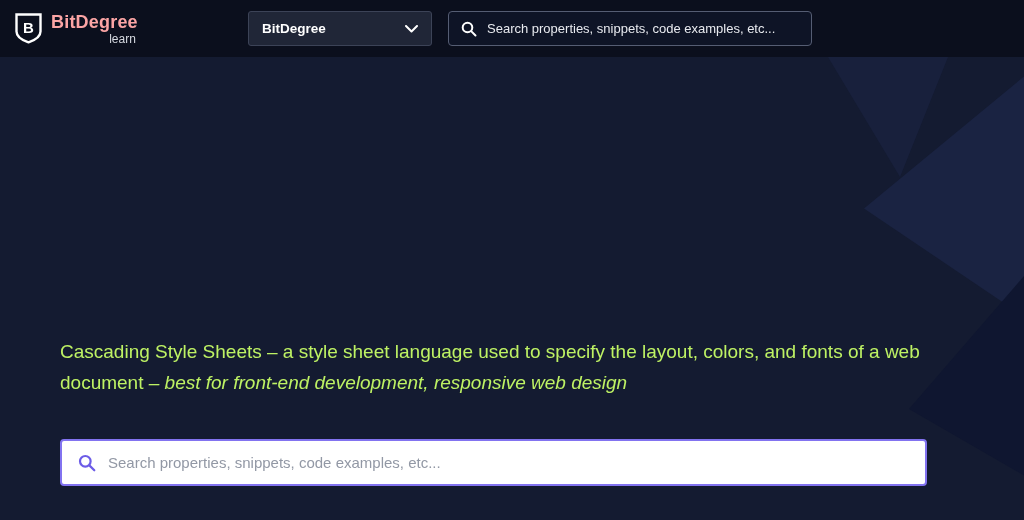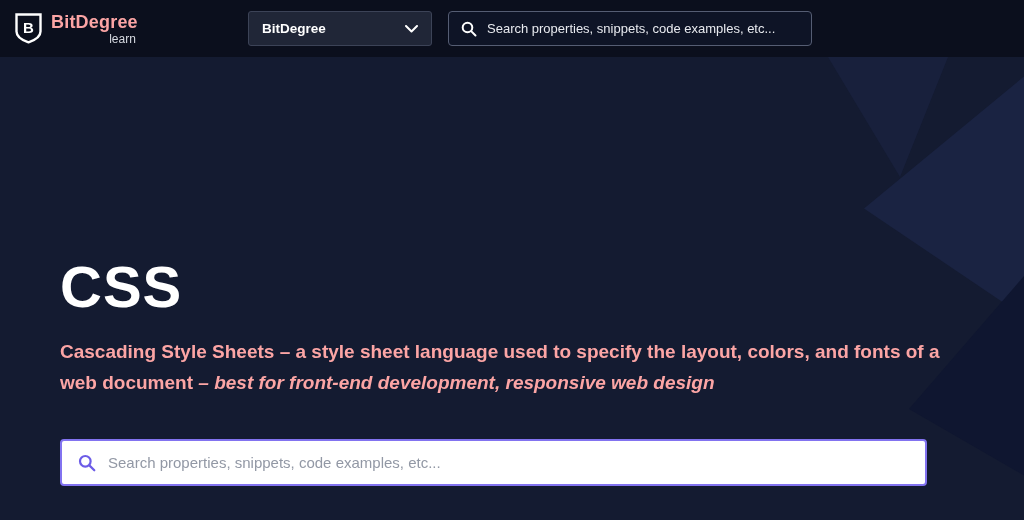--- a/index.html
+++ b/index.html
@@ -129,24 +129,24 @@
     color: #ffffff;
     font-size: 58px;
     font-weight: bold;
     letter-spacing: 1px;
   }
   .hero-desc {
     position: absolute;
     left: 60px;
     top: 279px;
     width: 880px;
-    color: #fca5a5;
+    color: #bef264;
     font-size: 19px;
     line-height: 31px;
-    font-weight: 700;
+    font-weight: 400;
   }
   .hero-desc .italic-part { font-style: italic; }
 
   .hero-search {
     position: absolute;
     left: 60px;
     top: 382px;
     width: 867px;
     height: 47px;
     background: #ffffff;
@@ -208,21 +208,20 @@
   </div>
 
 </header>
 
 <section class="hero">
 
   <div class="deco deco-1"></div>
   <div class="deco deco-2"></div>
   <div class="deco deco-3"></div>
 
-  <h1 class="hero-title">CSS</h1>
 
   <p class="hero-desc"><span>Cascading Style Sheets – a style sheet language used to specify the layout, colors, and fonts of a web document </span><span class="italic-part">– best for front-end development, responsive web design</span></p>
 
   <div class="hero-search">
     <span class="icon-wrap">
       <svg width="18" height="18" viewBox="0 0 18 18" fill="none">
         <circle cx="7.3" cy="7.3" r="5.3" stroke="#6c5ce7" stroke-width="2.2"></circle>
         <path d="M11.6 11.6 L16.3 16.3" stroke="#6c5ce7" stroke-width="2.2" stroke-linecap="round"></path>
       </svg>
     </span>

